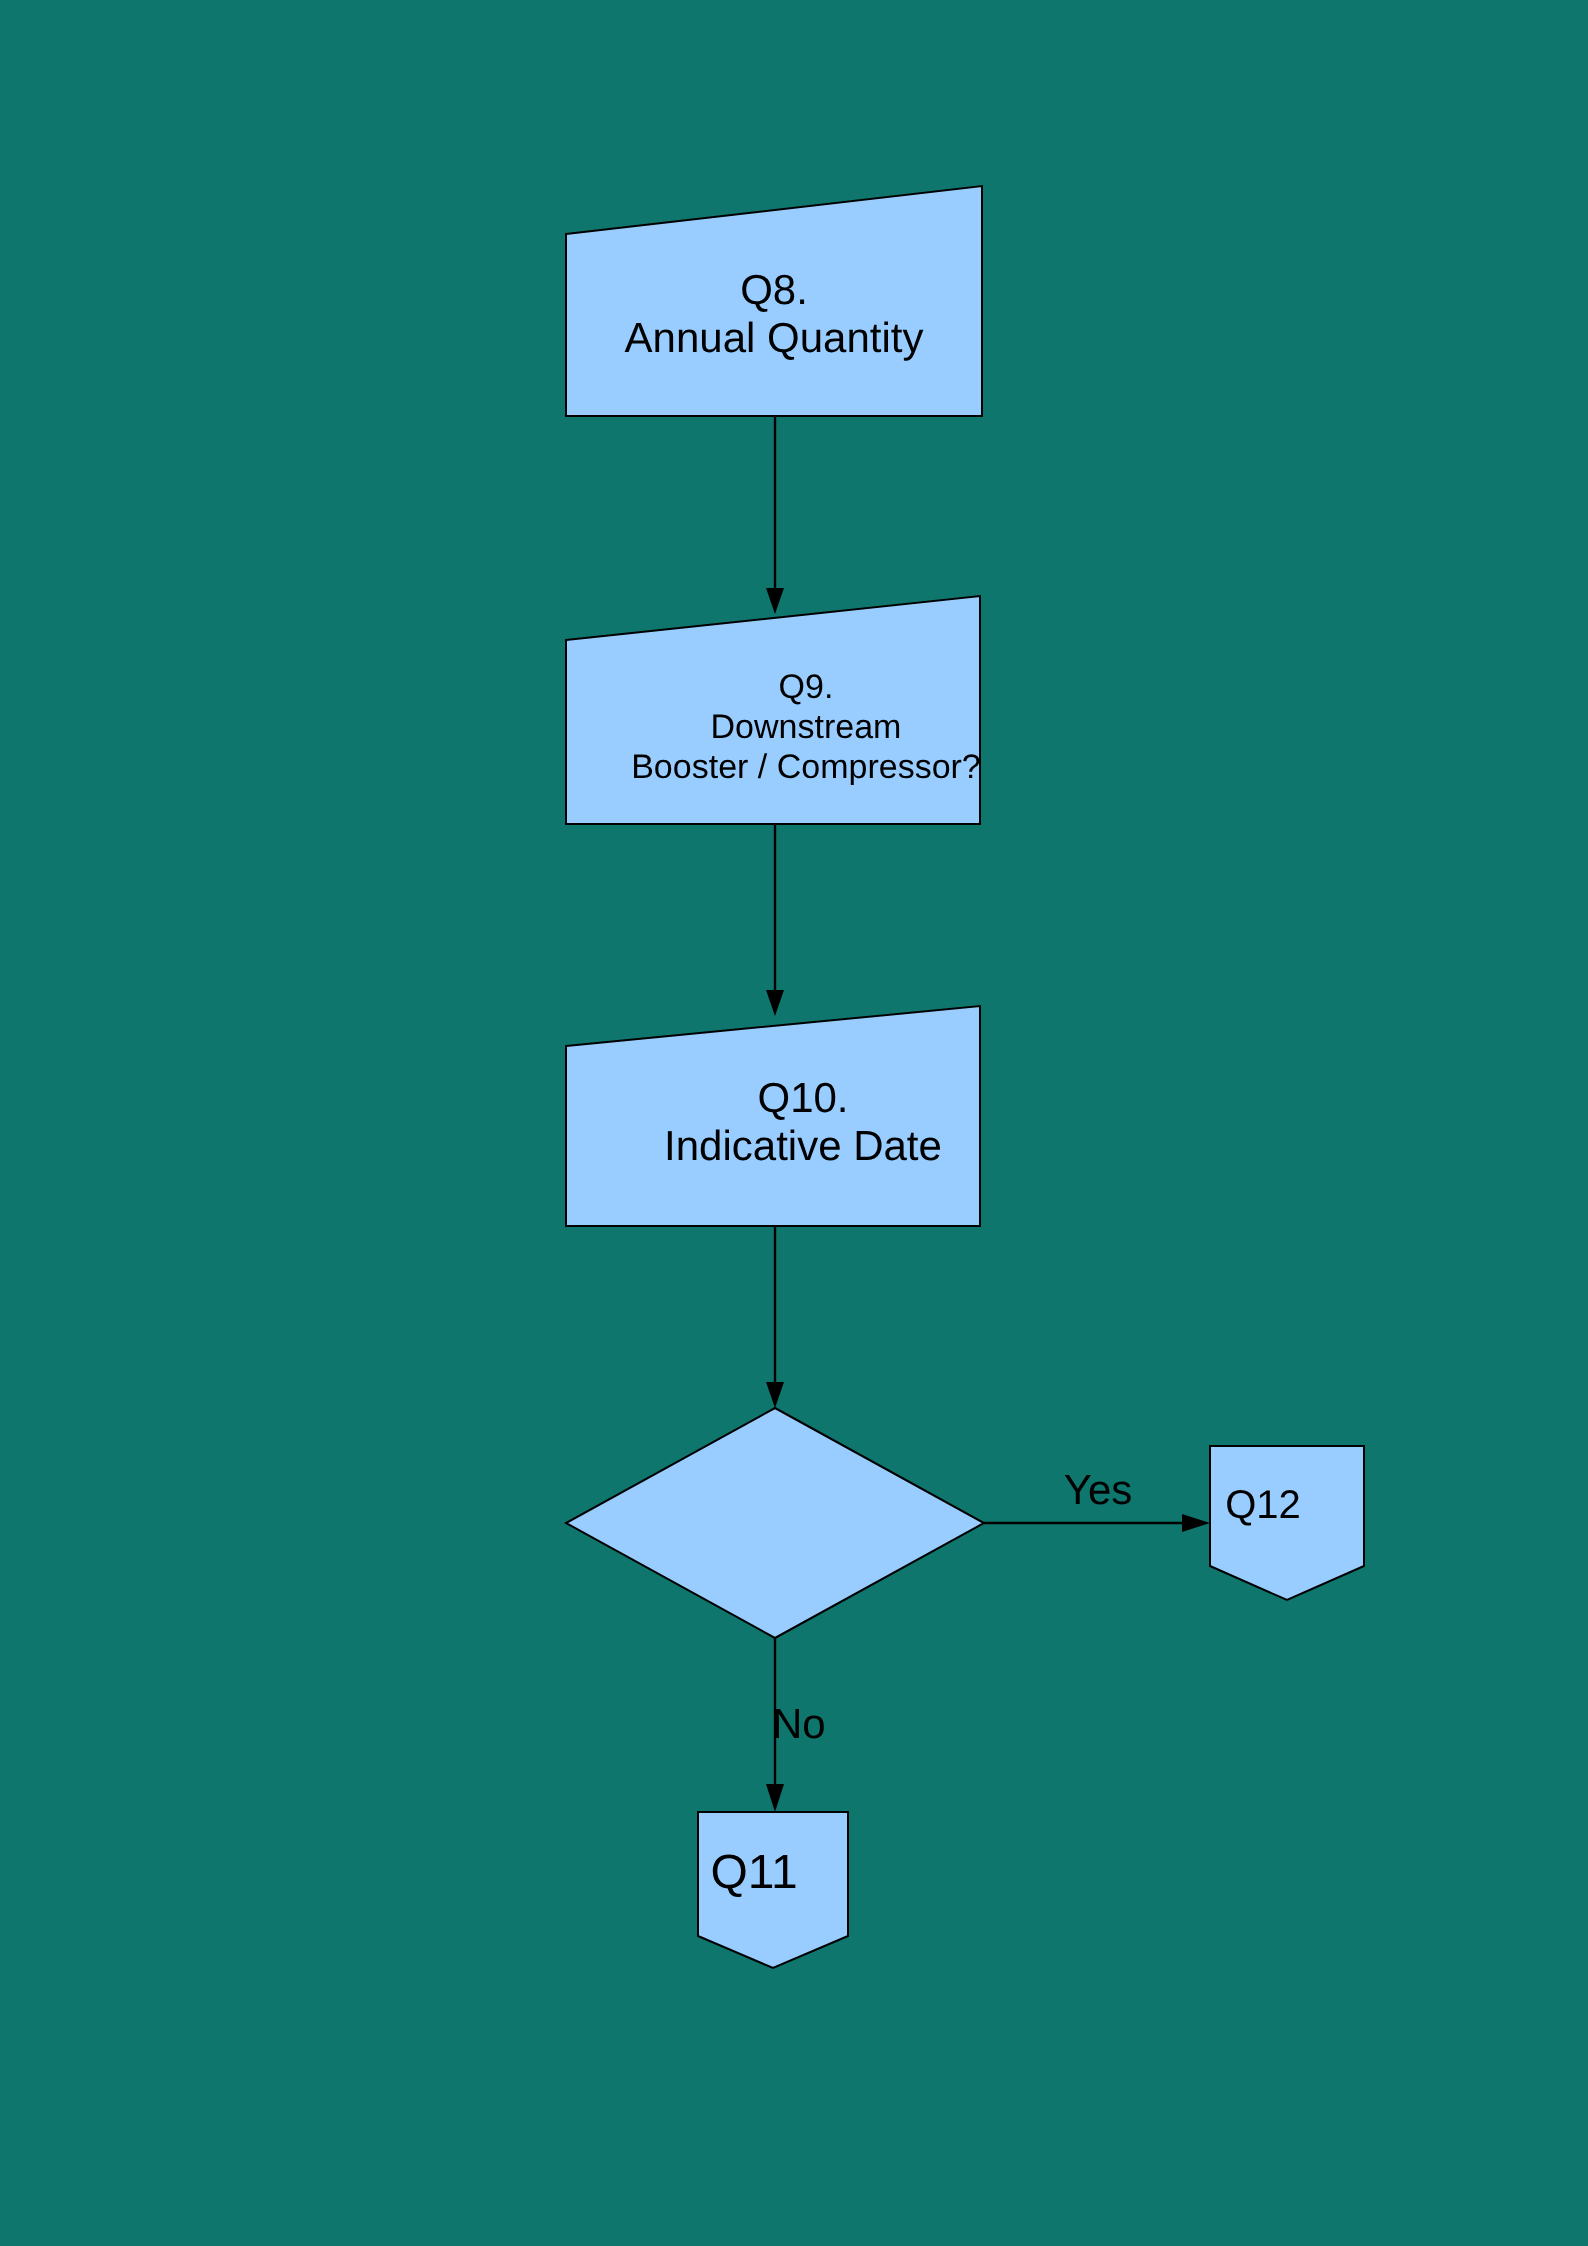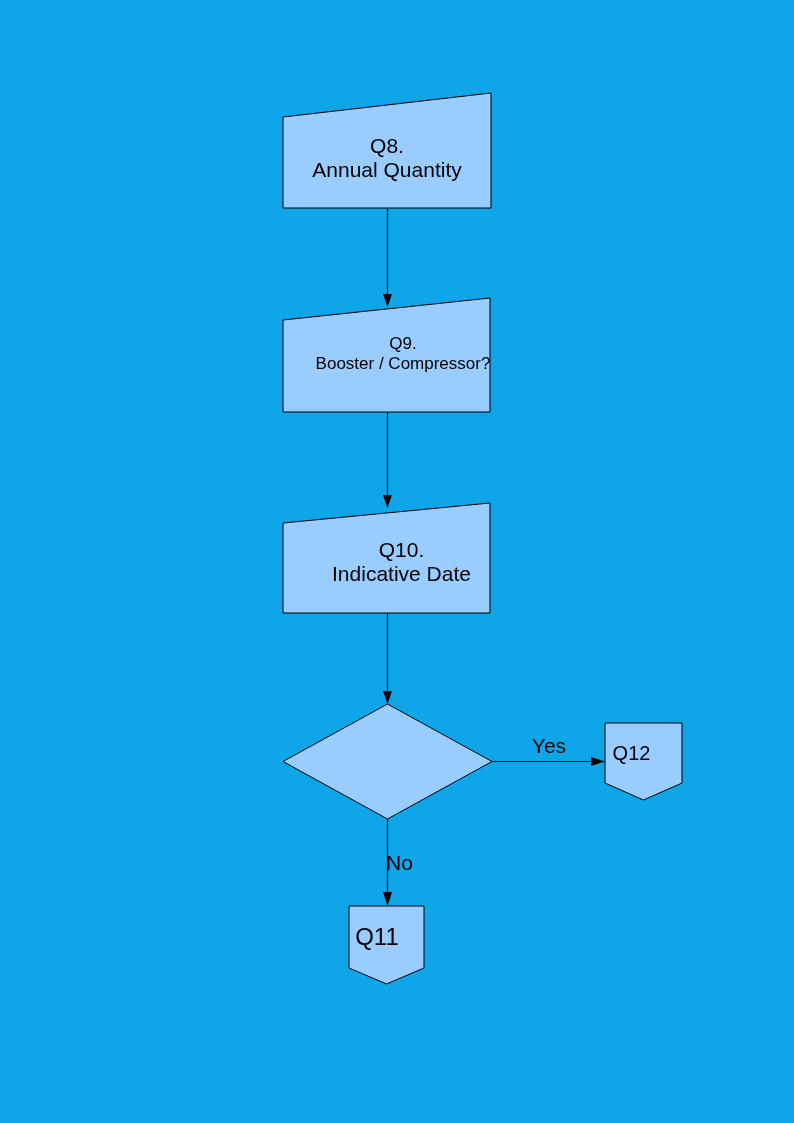--- a/index.html
+++ b/index.html
@@ -1,20 +1,20 @@
 <!DOCTYPE html>
 <html><head>
 <meta charset="utf-8">
 <style>
   html, body { margin: 0; padding: 0; background: #ffffff; }
   .page {
     position: relative;
     width: 794px;
     height: 1123px;
-    background: #0ea5e9;
+    background: #0f766e;
     overflow: hidden;
     font-family: "Liberation Sans", sans-serif;
   }
   .diagram-svg { position: absolute; left: 0; top: 0; }
   .node-shape { stroke: #000000; stroke-width: 1; }
   .connector-line { stroke: #000000; stroke-width: 1.2; fill: none; }
   .arrowhead { fill: #000000; stroke: none; }
   .lbl {
     position: absolute;
     color: #000000;
@@ -66,20 +66,21 @@
     <polygon class="node-shape" points="349,906 424,906 424,968 386.5,984 349,968" fill="#99CCFF"></polygon>
   </svg>
 
   <div class="lbl" id="lbl-q8">
     <div>Q8.</div>
     <div>Annual Quantity</div>
   </div>
 
   <div class="lbl" id="lbl-q9">
     <div>Q9.</div>
+    <div>Downstream</div>
     <div>Booster / Compressor?</div>
   </div>
 
   <div class="lbl" id="lbl-q10">
     <div>Q10.</div>
     <div>Indicative Date</div>
   </div>
 
 
   <div class="lbl" id="lbl-q12">Q12</div>

